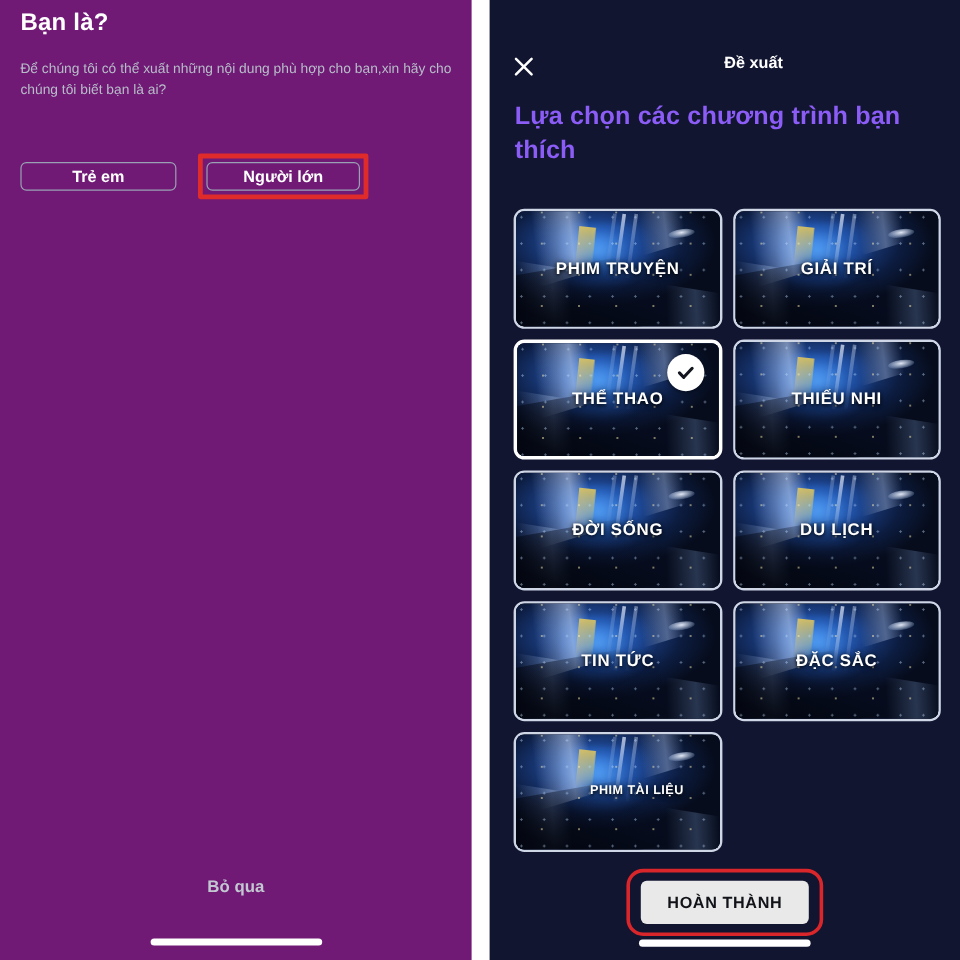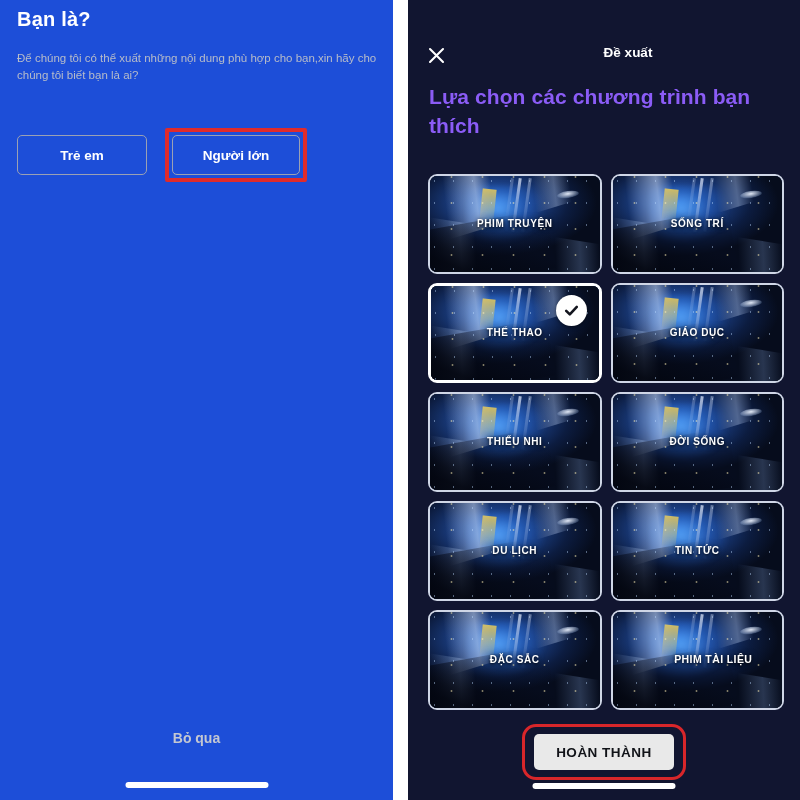--- a/index.html
+++ b/index.html
@@ -2,41 +2,41 @@
 <html><head>
 <meta charset="utf-8">
 <style>
   html,body{margin:0;padding:0;background:#ffffff;}
   body{width:800px;height:800px;overflow:hidden;font-family:"Liberation Sans",sans-serif;}
   .screen{position:relative;width:800px;height:800px;display:flex;background:#ffffff;}
 
   
   .panel-left{
     position:relative;width:393px;height:800px;
-    background:#1d4ed8;
+    background:#701a75;
     overflow:hidden;flex:0 0 auto;
   }
   .gutter{width:15px;height:800px;background:#ffffff;flex:0 0 auto;}
 
   .l-title{
     position:absolute;left:17px;top:8px;
     font-size:20px;font-weight:bold;color:#ffffff;letter-spacing:0.2px;
   }
   .l-sub{
     position:absolute;left:17px;top:50px;width:368px;
     font-size:11.5px;line-height:17px;color:#b7bcc9;font-weight:normal;
   }
   .btn-row{position:absolute;left:17px;top:128px;display:flex;align-items:center;}
   .pill{
     box-sizing:border-box;
     border:1.5px solid #9aa1b4;border-radius:5px;
     background:transparent;color:#ffffff;
     font-size:13.5px;font-weight:bold;
     display:flex;align-items:center;justify-content:center;
-    height:40px;
+    height:24px;
   }
   .pill-kid{width:130px;}
   .pill-adult{width:128px;}
   .redbox{
     border:4px solid #e02b2b;border-radius:2px;
     padding:3px;display:inline-flex;margin-left:18px;
     background:transparent;
   }
   .l-skip{
     position:absolute;left:0;right:0;top:730px;text-align:center;
@@ -139,21 +139,21 @@
     background-image:
       radial-gradient(circle, rgba(255,240,180,.9) 0.9px, rgba(0,0,0,0) 1.2px),
       radial-gradient(circle, rgba(190,220,255,.8) 0.8px, rgba(0,0,0,0) 1.1px);
     background-size:31px 26px, 19px 22px;
     background-position:6px 40px, 14px 16px;
     opacity:.55;
   }
   .tile-label{
     position:absolute;left:0;right:0;top:0;bottom:0;
     display:flex;align-items:center;justify-content:center;
-    color:#ffffff;font-size:10px;font-weight:bold;letter-spacing:.6px;
+    color:#ffffff;font-size:14px;font-weight:bold;letter-spacing:.6px;
     text-shadow:0 1px 3px rgba(0,0,0,.85), 0 0 6px rgba(0,0,0,.6);
     padding-bottom:2px;
   }
   .tile-label.small{font-size:10.5px;letter-spacing:.4px;margin-left:32px;}
   .check{
     position:absolute;right:12px;top:9px;width:31px;height:31px;border-radius:50%;
     background:#ffffff;display:flex;align-items:center;justify-content:center;
     box-shadow:0 1px 4px rgba(0,0,0,.5);
   }
   .check svg{display:block;}
@@ -239,21 +239,21 @@
             <div class="streakA"></div>
             <div class="streakB"></div>
             <div class="bar1"></div>
             <div class="bar2"></div>
             <div class="bar3"></div>
             <div class="yellow"></div>
             <div class="dark"></div>
             <div class="specks"></div>
             <div class="ufo"></div>
           </div>
-          <div class="tile-label">SỐNG TRÍ</div>
+          <div class="tile-label">GIẢI TRÍ</div>
         </div>
         <div class="tile selected">
           <div class="art">
             <div class="base"></div>
             <div class="glow"></div>
             <div class="streakA"></div>
             <div class="streakB"></div>
             <div class="bar1"></div>
             <div class="bar2"></div>
             <div class="bar3"></div>
@@ -276,36 +276,20 @@
             <div class="streakA"></div>
             <div class="streakB"></div>
             <div class="bar1"></div>
             <div class="bar2"></div>
             <div class="bar3"></div>
             <div class="yellow"></div>
             <div class="dark"></div>
             <div class="specks"></div>
             <div class="ufo"></div>
           </div>
-          <div class="tile-label">GIÁO DỤC</div>
-        </div>
-        <div class="tile">
-          <div class="art">
-            <div class="base"></div>
-            <div class="glow"></div>
-            <div class="streakA"></div>
-            <div class="streakB"></div>
-            <div class="bar1"></div>
-            <div class="bar2"></div>
-            <div class="bar3"></div>
-            <div class="yellow"></div>
-            <div class="dark"></div>
-            <div class="specks"></div>
-            <div class="ufo"></div>
-          </div>
           <div class="tile-label">THIẾU NHI</div>
         </div>
         <div class="tile">
           <div class="art">
             <div class="base"></div>
             <div class="glow"></div>
             <div class="streakA"></div>
             <div class="streakB"></div>
             <div class="bar1"></div>
             <div class="bar2"></div>

